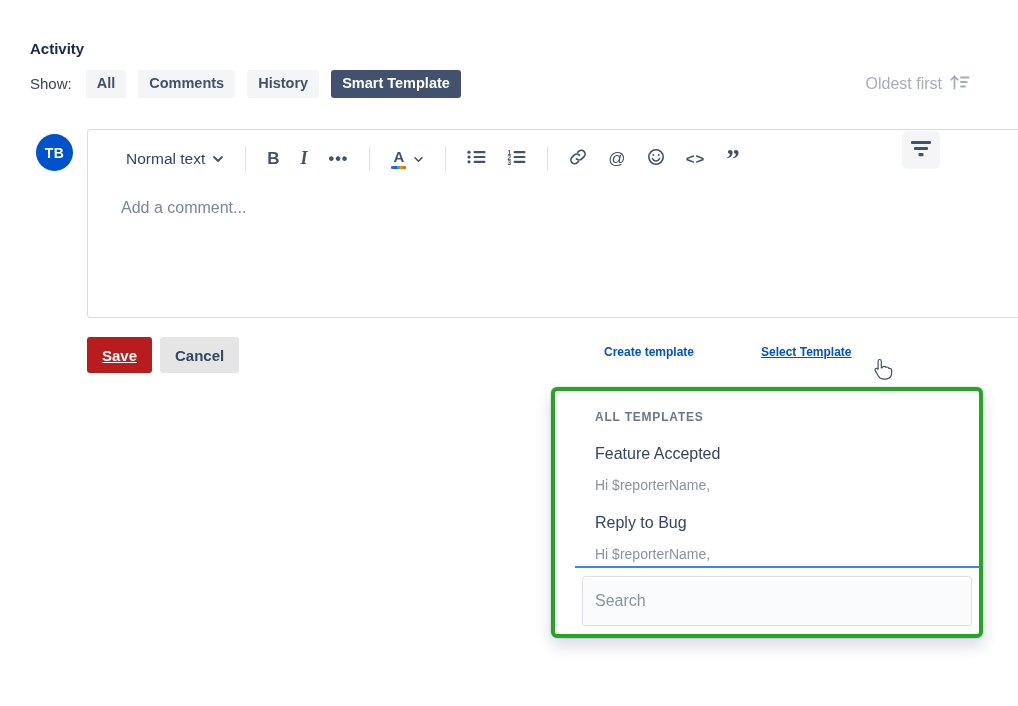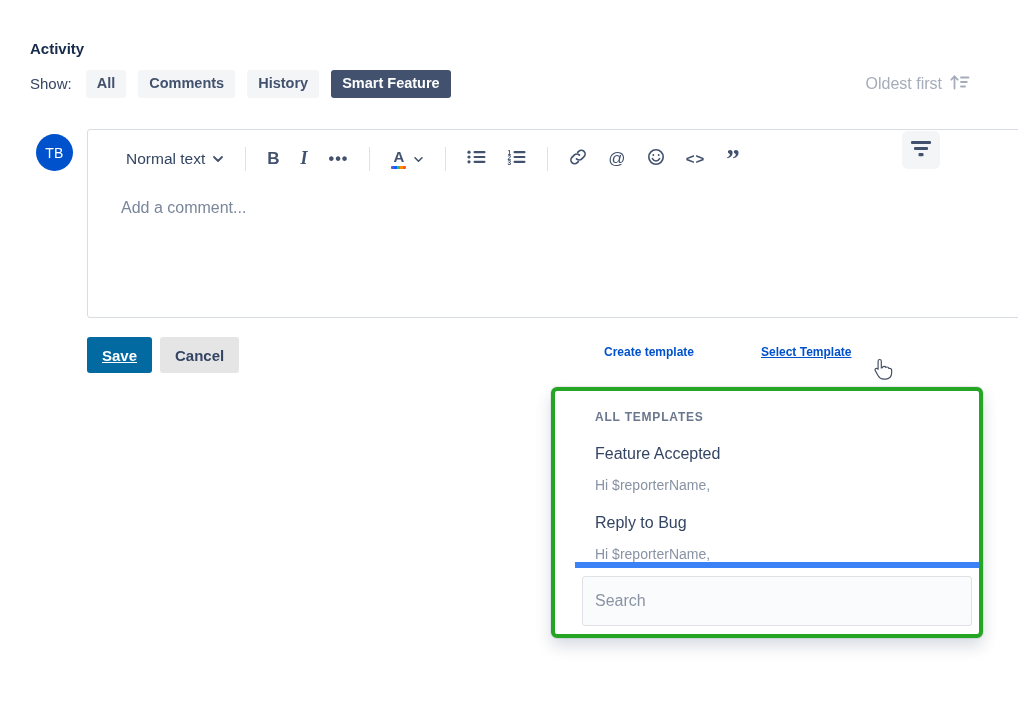--- a/index.html
+++ b/index.html
@@ -35,21 +35,21 @@
     position:absolute; right:48px; top:74px;
     display:flex; align-items:center; gap:7px;
     color:#A5ADBA; font-size:16px; cursor:pointer;
   }
 
   
   .avatar {
     position:absolute; left:36px; top:134px;
     width:37px; height:37px; border-radius:50%;
     background:#0052CC; color:#ffffff;
-    font-size:14px; font-weight:400;
+    font-size:14px; font-weight:700;
     display:flex; align-items:center; justify-content:center;
     letter-spacing:.3px;
   }
   .editor-box {
     position:absolute; left:87px; top:129px;
     width:944px; height:189px;
     border:1px solid #D8DCE3; border-radius:3px;
     background:#fff; display:flex; flex-direction:column;
   }
   .toolbar {
@@ -90,21 +90,21 @@
     display:flex; align-items:center; justify-content:center;
   }
 
   
   .btn {
     position:absolute; top:337px; height:36px;
     border:none; border-radius:3px; cursor:pointer;
     font-family:inherit; font-size:15px; font-weight:600;
     padding:0 15px;
   }
-  .btn-save { left:87px; background:#0369a1; color:#ffffff;text-decoration:underline; }
+  .btn-save { left:87px; background:#b91c1c; color:#ffffff;text-decoration:underline; }
   .btn-cancel { left:160px; background:#e5e5e5; color:#344563; }
 
   .tpl-link {
     position:absolute; top:345px;
     font-size:12px; font-weight:600; color:#0052CC;
     text-decoration:none; cursor:pointer; background:none; border:none;
     font-family:inherit;
   }
   .tpl-create { left:604px; }
   .tpl-select { left:761px; text-decoration:underline; }
@@ -124,21 +124,21 @@
   }
   .dropdown-body { flex:1; padding:19px 20px 0 20px; overflow:hidden; }
   .dropdown-header {
     font-size:12px; font-weight:700; color:#6B778C;
     letter-spacing:.8px;
   }
   .tpl-item { margin-top:21px; cursor:pointer; }
   .tpl-item-title { font-size:16px; color:#344563; }
   .tpl-item-preview { font-size:14px; color:#8993A4; margin-top:14px; }
   .dropdown-search {
-    border-top:6px solid #3b82f6;
+    border-top:2px solid #3b82f6;
     padding:8px 7px;
   }
   .search-input {
     width:100%; height:50px;
     border:1px solid #DFE1E6; border-radius:3px;
     background:#FAFBFC; padding:0 12px;
     font-family:inherit; font-size:16px; color:#172B4D;
     outline:none;
   }
   .search-input::placeholder { color:#8993A4; opacity:1; }
@@ -148,21 +148,21 @@
 
 <div class="stage">
 
   <div class="activity-title">Activity</div>
 
   <div class="show-row">
     <span class="show-label">Show:</span>
     <button class="chip">All</button>
     <button class="chip">Comments</button>
     <button class="chip">History</button>
-    <button class="chip selected">Smart Feature</button>
+    <button class="chip selected">Smart Template</button>
   </div>
 
   <div class="sort-control">
     <span>Oldest first</span>
     <span>
       <svg width="21" height="16" viewBox="0 0 21 16" fill="none" stroke="#A5ADBA" stroke-width="1.8" stroke-linecap="round">
         <path d="M5.5 14.5V2.5"></path>
           <path d="M2.3 5.7l3.2-3.2 3.2 3.2"></path>
         <path d="M12 3.5h7.5"></path>
           <path d="M12 8h5.8"></path>

